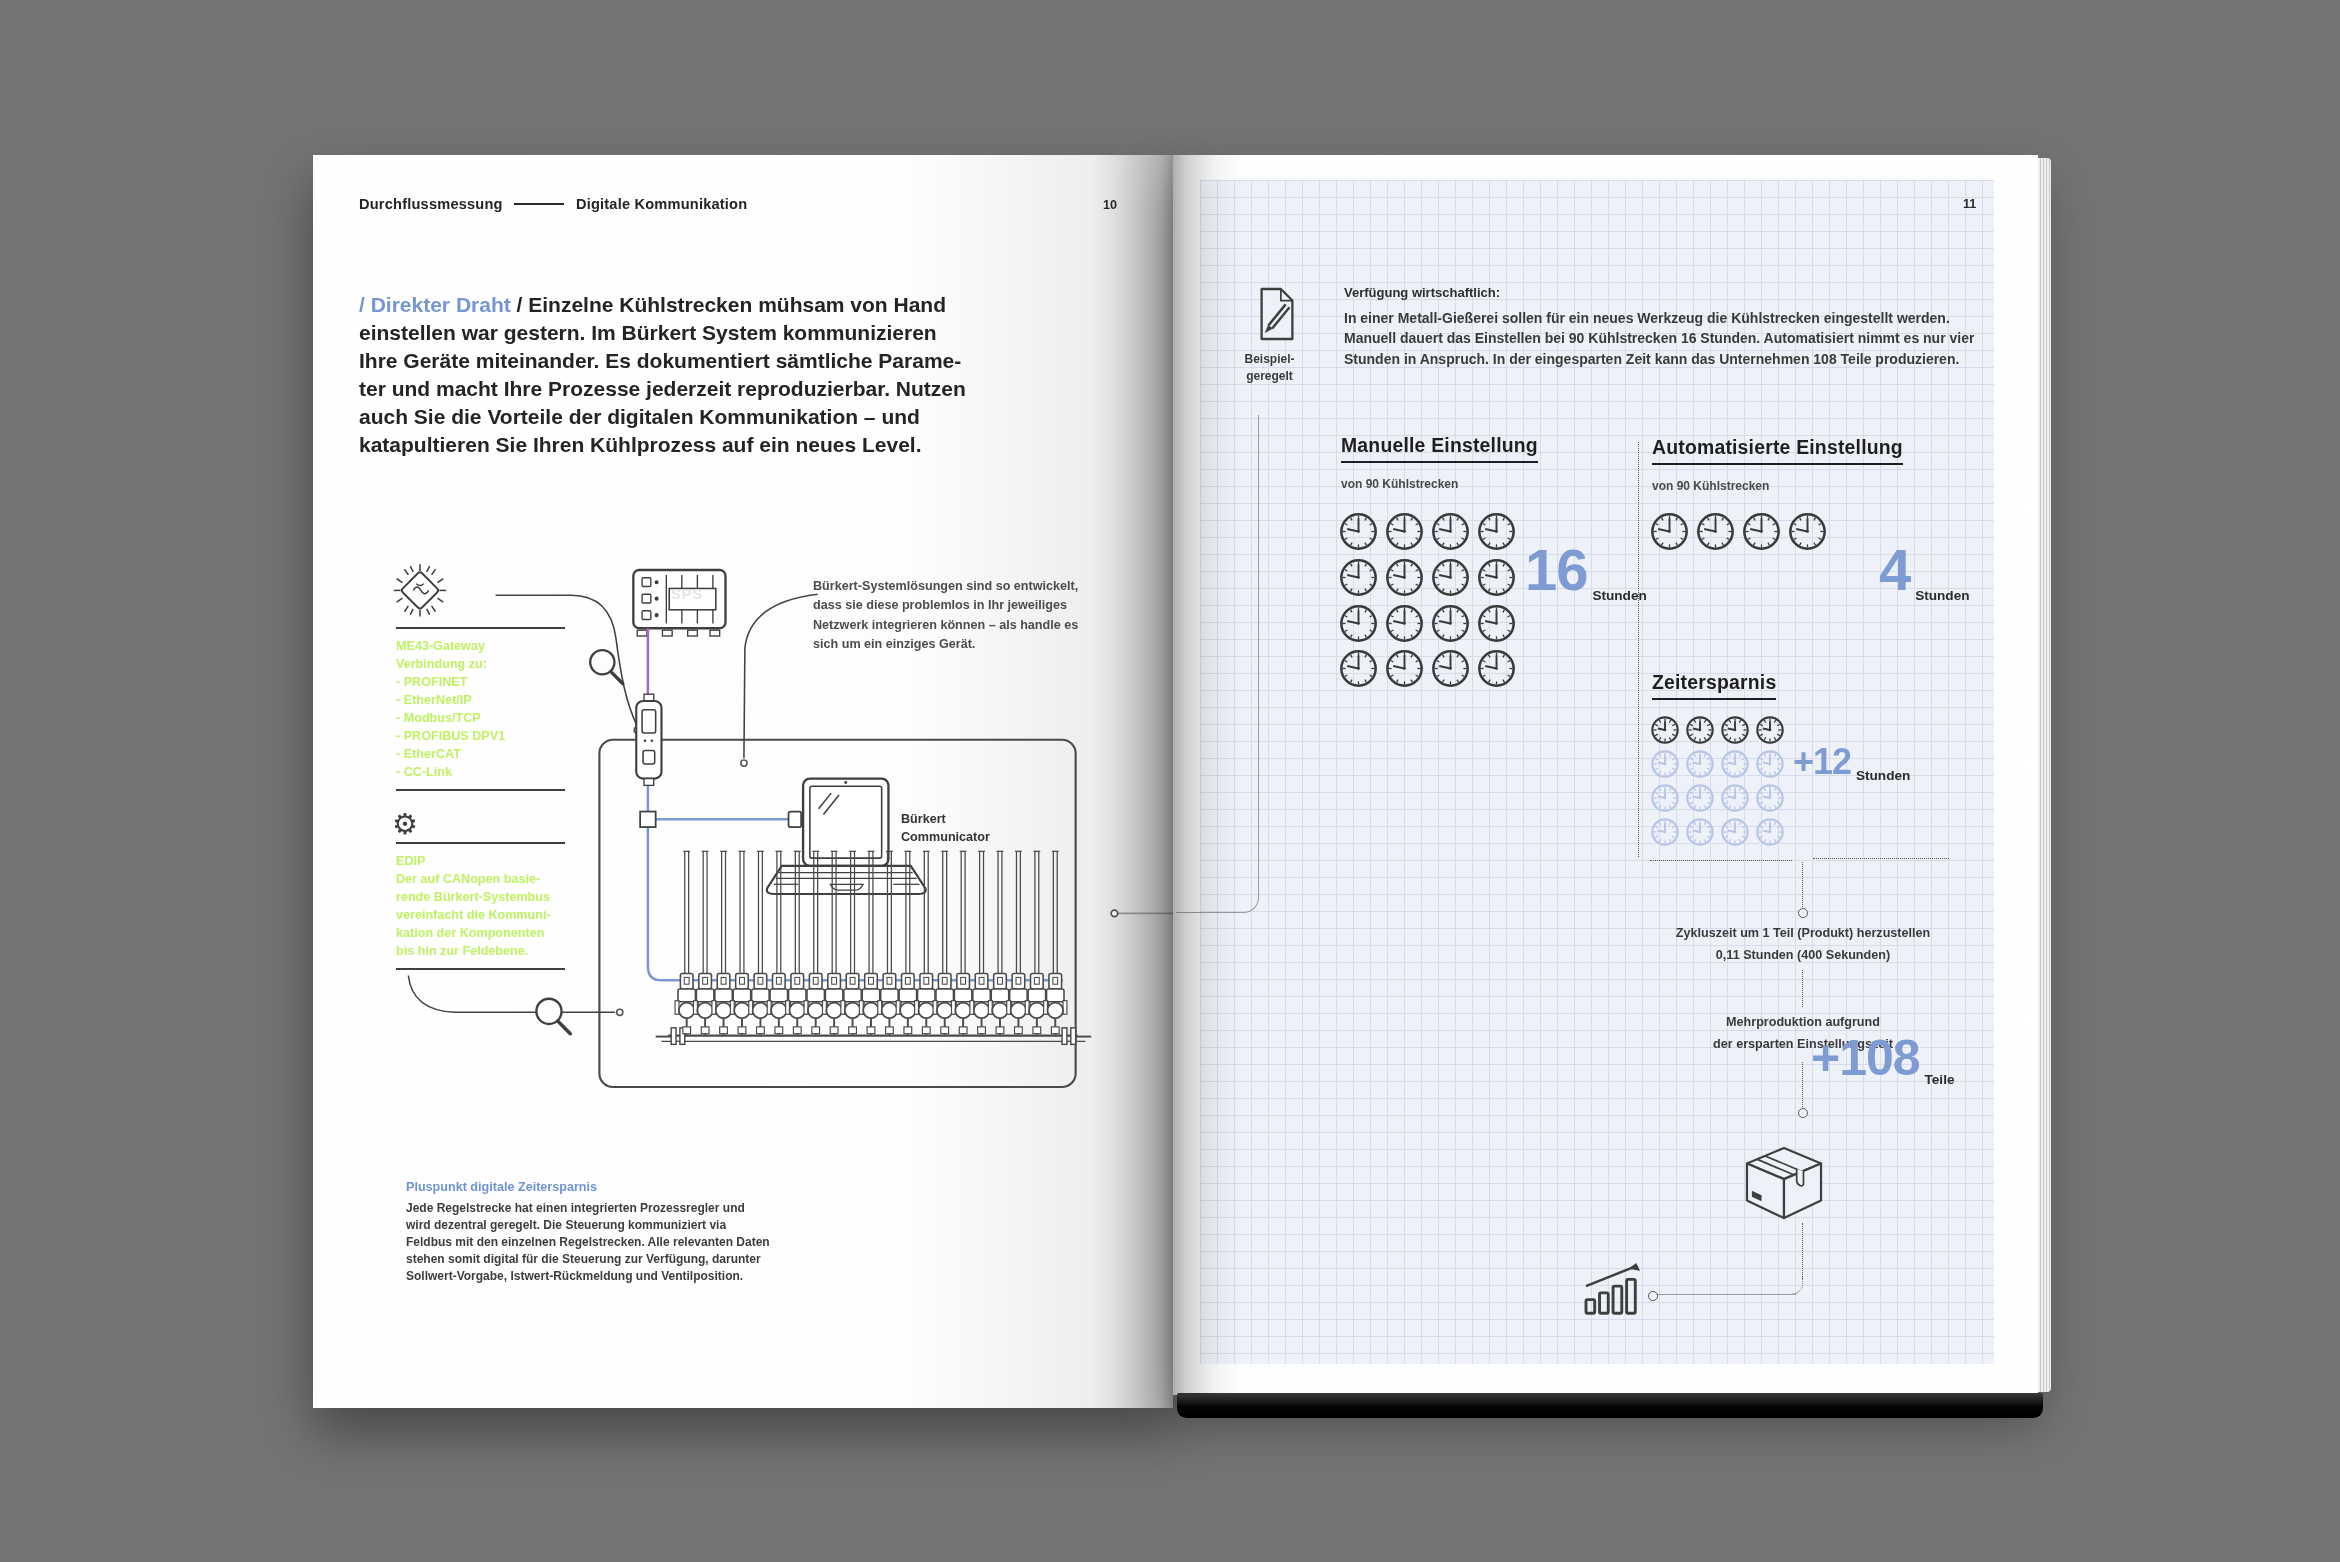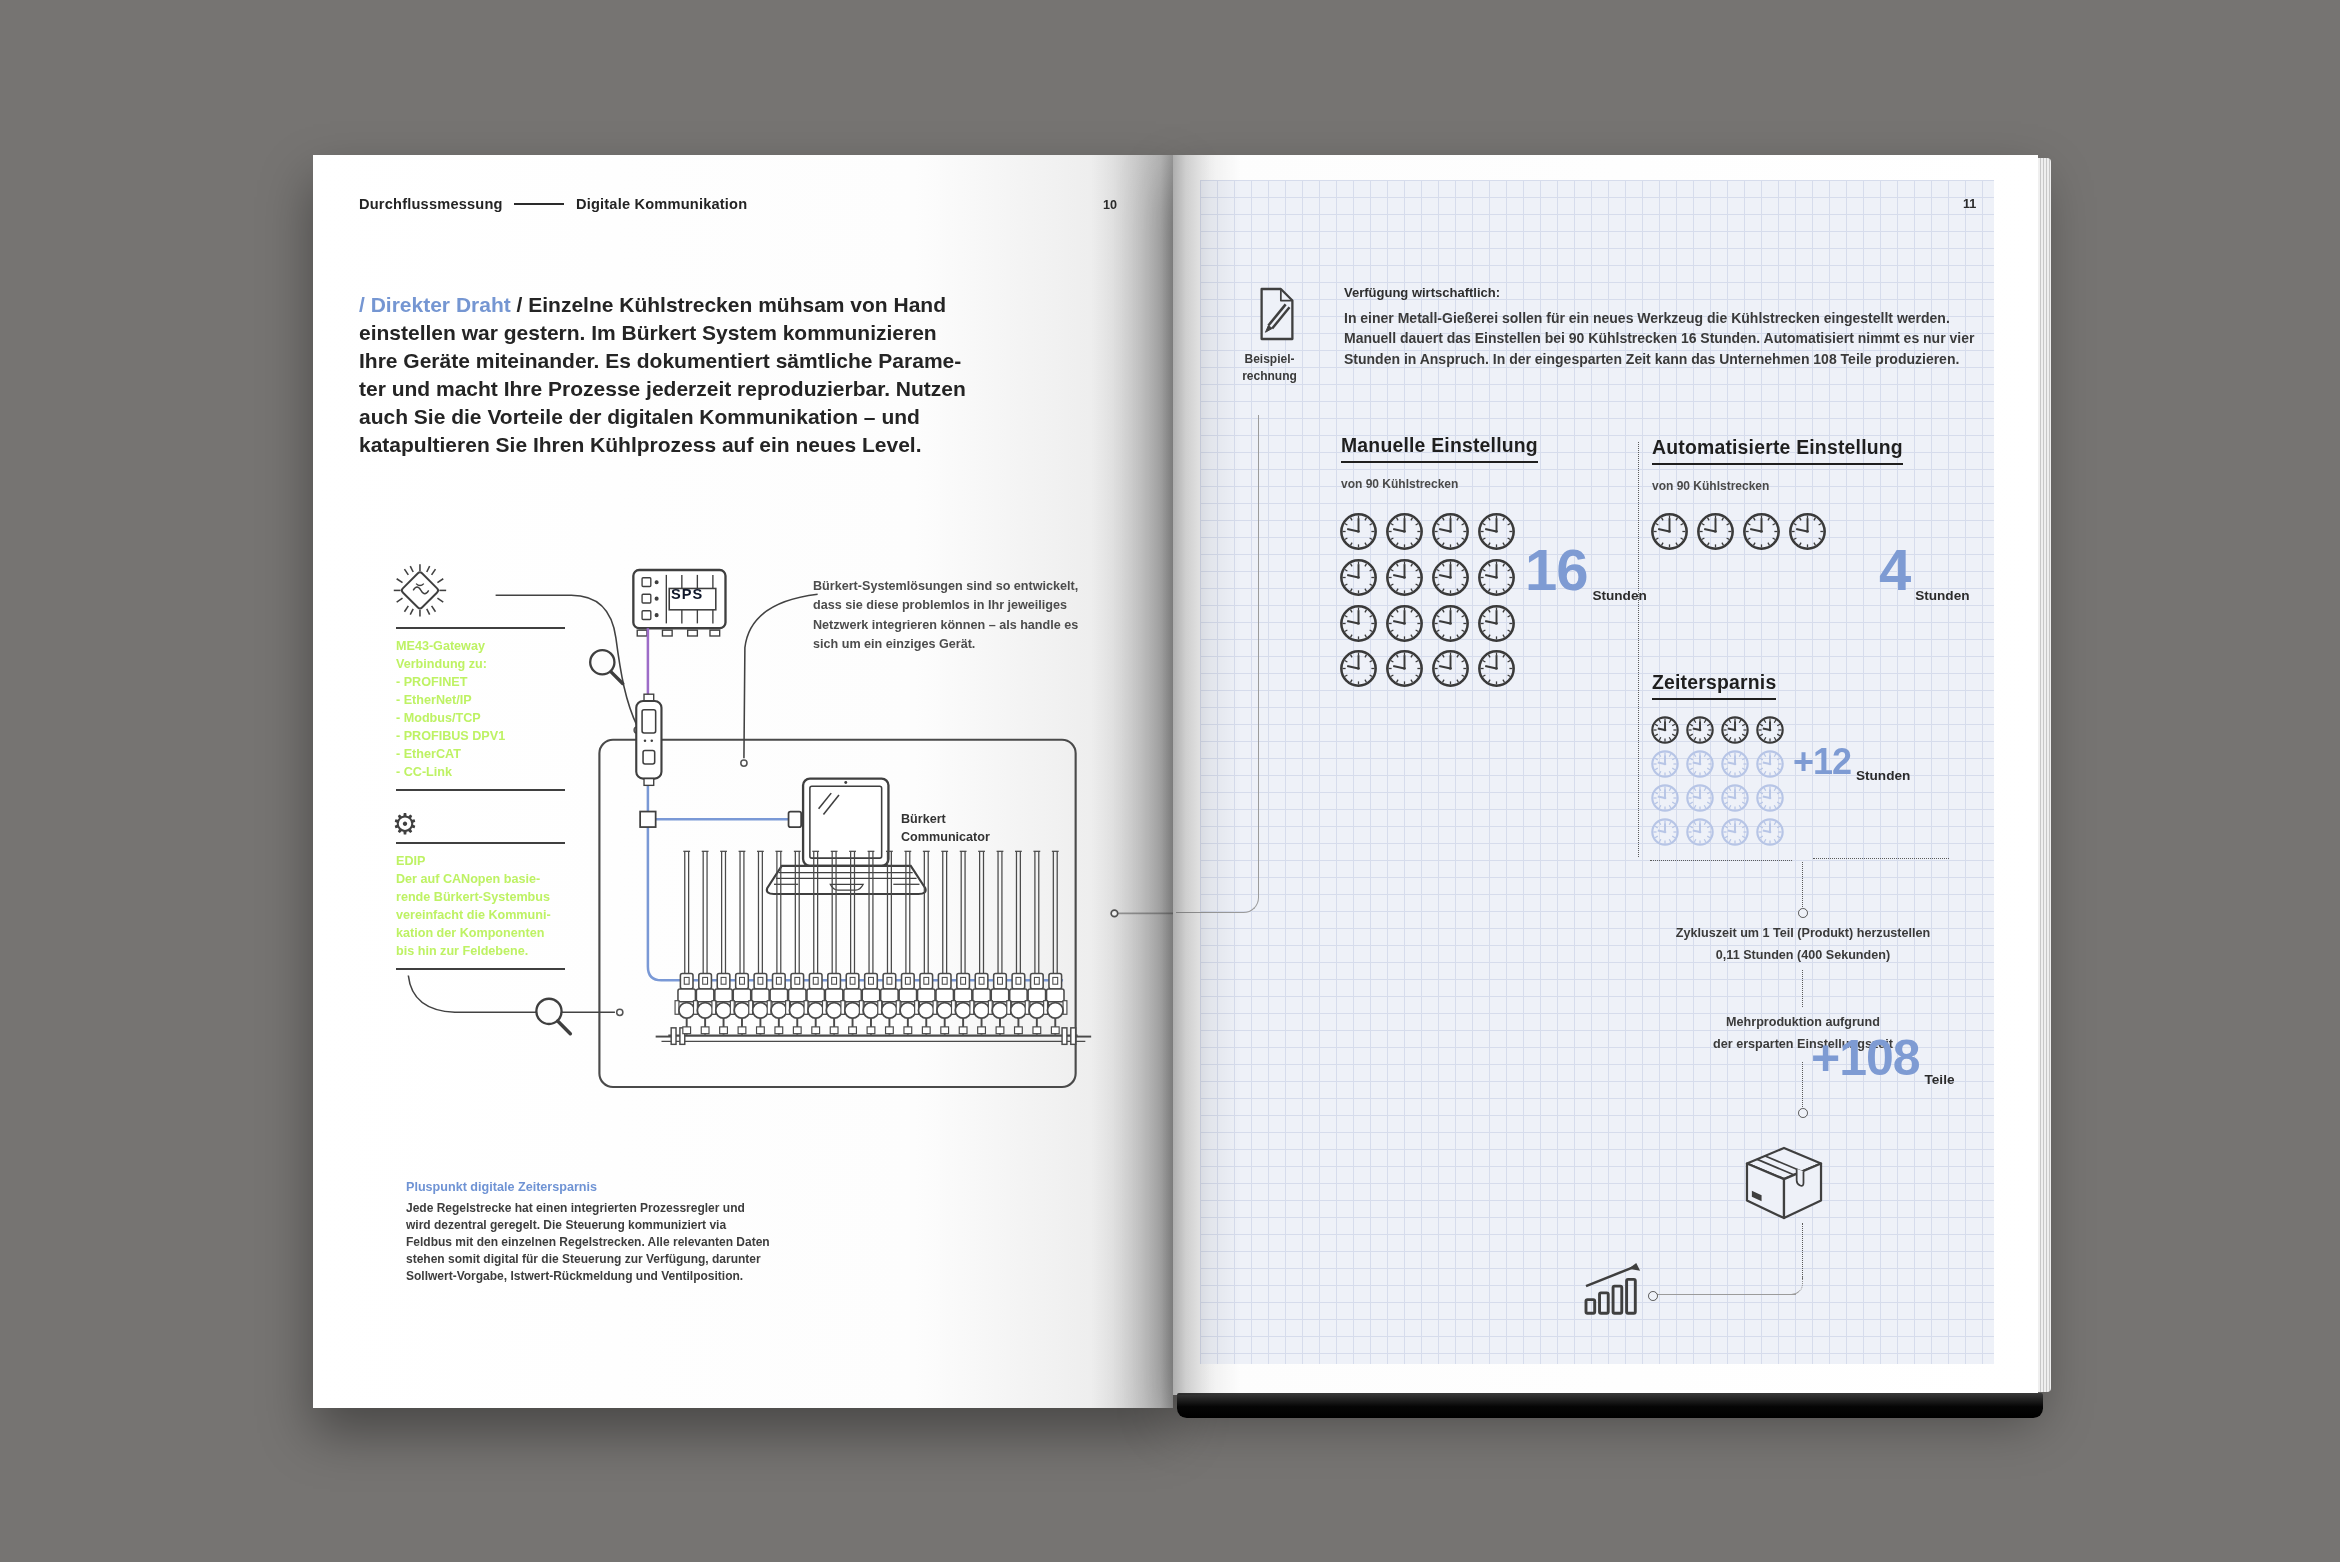--- a/index.html
+++ b/index.html
@@ -33,21 +33,21 @@
   .dash{display:inline-block;width:50px;height:2.4px;background:#2b2b2b;vertical-align:3.9px;margin:0 11.6px;}
   #intro{left:359px;top:291px;width:767px;font-size:21px;line-height:28px;font-weight:bold;color:#242424;}
   #intro .hl{color:#7596d2;}
   .preline{white-space:pre-line;}
   .panel-list{border-top:2.4px solid #3f3f3f;border-bottom:2.4px solid #3f3f3f;
     font-size:12.6px;line-height:18px;font-weight:bold;color:#bef264;padding:7.8px 0 8.7px 0;}
   #me43-panel{left:396px;top:627px;width:169px;}
   #edip-panel{left:396px;top:842px;width:169px;}
   #annotation{left:813px;top:577px;width:281px;font-size:12.6px;line-height:19.4px;font-weight:bold;color:#4c4c4c;}
   #communicator-label{left:901px;top:811px;font-size:12.6px;line-height:17.5px;font-weight:bold;color:#333;}
-  #sps-label{left:671px;top:586px;font-size:14.6px;font-weight:bold;color:#0f172a;letter-spacing:1px;}
+  #sps-label{left:671px;top:586px;font-size:14.6px;font-weight:bold;color:#e5e5e5;letter-spacing:1px;}
   #footnote{left:406px;top:1180px;width:466px;}
   #footnote .t{color:#6f93d4;font-size:12.6px;font-weight:bold;margin-bottom:5.8px;}
   #footnote .p{font-size:12px;line-height:17px;font-weight:bold;color:#3d3d3d;}
   
   #example-label{left:1221px;top:351px;width:97px;text-align:center;
     font-size:12px;line-height:16.5px;font-weight:bold;color:#3a3a3a;}
   #econ-head{left:1344px;top:285px;font-size:13px;font-weight:bold;color:#2e2e2e;}
   #econ-body{left:1344px;top:308px;width:660px;font-size:14px;line-height:20.4px;font-weight:bold;color:#3a3a3a;}
   .col-title{font-size:19.4px;font-weight:bold;color:#1f1f1f;border-bottom:2.9px solid #1f1f1f;
     padding-bottom:3.9px;display:inline-block;letter-spacing:0.2px;}
@@ -522,21 +522,21 @@
   <svg class="abs" style="left:1252px;top:285px;" width="50" height="58" viewBox="0 0 52 60">
     <g stroke="#3f3f3f" fill="none" stroke-width="2.4" stroke-linejoin="round">
       <path d="M10,4 H30 L42,16 V56 H10 Z" fill="#eef1f8"></path>
       <path d="M30,4 V16 H42" stroke-width="1.8"></path>
       <line x1="17" y1="42" x2="35" y2="20" stroke-width="2.6"></line>
       <line x1="21" y1="45" x2="39" y2="23" stroke-width="2.6"></line>
       <path d="M17,42 L14,49 L21,45 Z" fill="#3f3f3f" stroke-width="1"></path>
     </g>
   </svg>
   <div id="example-label" class="abs preline">Beispiel-
-rechnung</div>
+geregelt</div>
   <div id="econ-head" class="abs">Verfügung wirtschaftlich:</div>
   <div id="econ-body" class="abs preline">In einer Metall-Gießerei sollen für ein neues Werkzeug die Kühlstrecken eingestellt werden.
 Manuell dauert das Einstellen bei 90 Kühlstrecken 16 Stunden. Automatisiert nimmt es nur vier
 Stunden in Anspruch. In der eingesparten Zeit kann das Unternehmen 108 Teile produzieren.</div>
 
   <div class="abs" style="left:1341px;top:434px;">
     <span class="col-title">Manuelle Einstellung</span>
   </div>
   <div class="abs col-sub" style="left:1341px;top:477px;">von 90 Kühlstrecken</div>
   <div class="abs clock-grid" style="left:1339px;top:512px;grid-template-columns:repeat(4,46px);row-gap:6.8px;">

